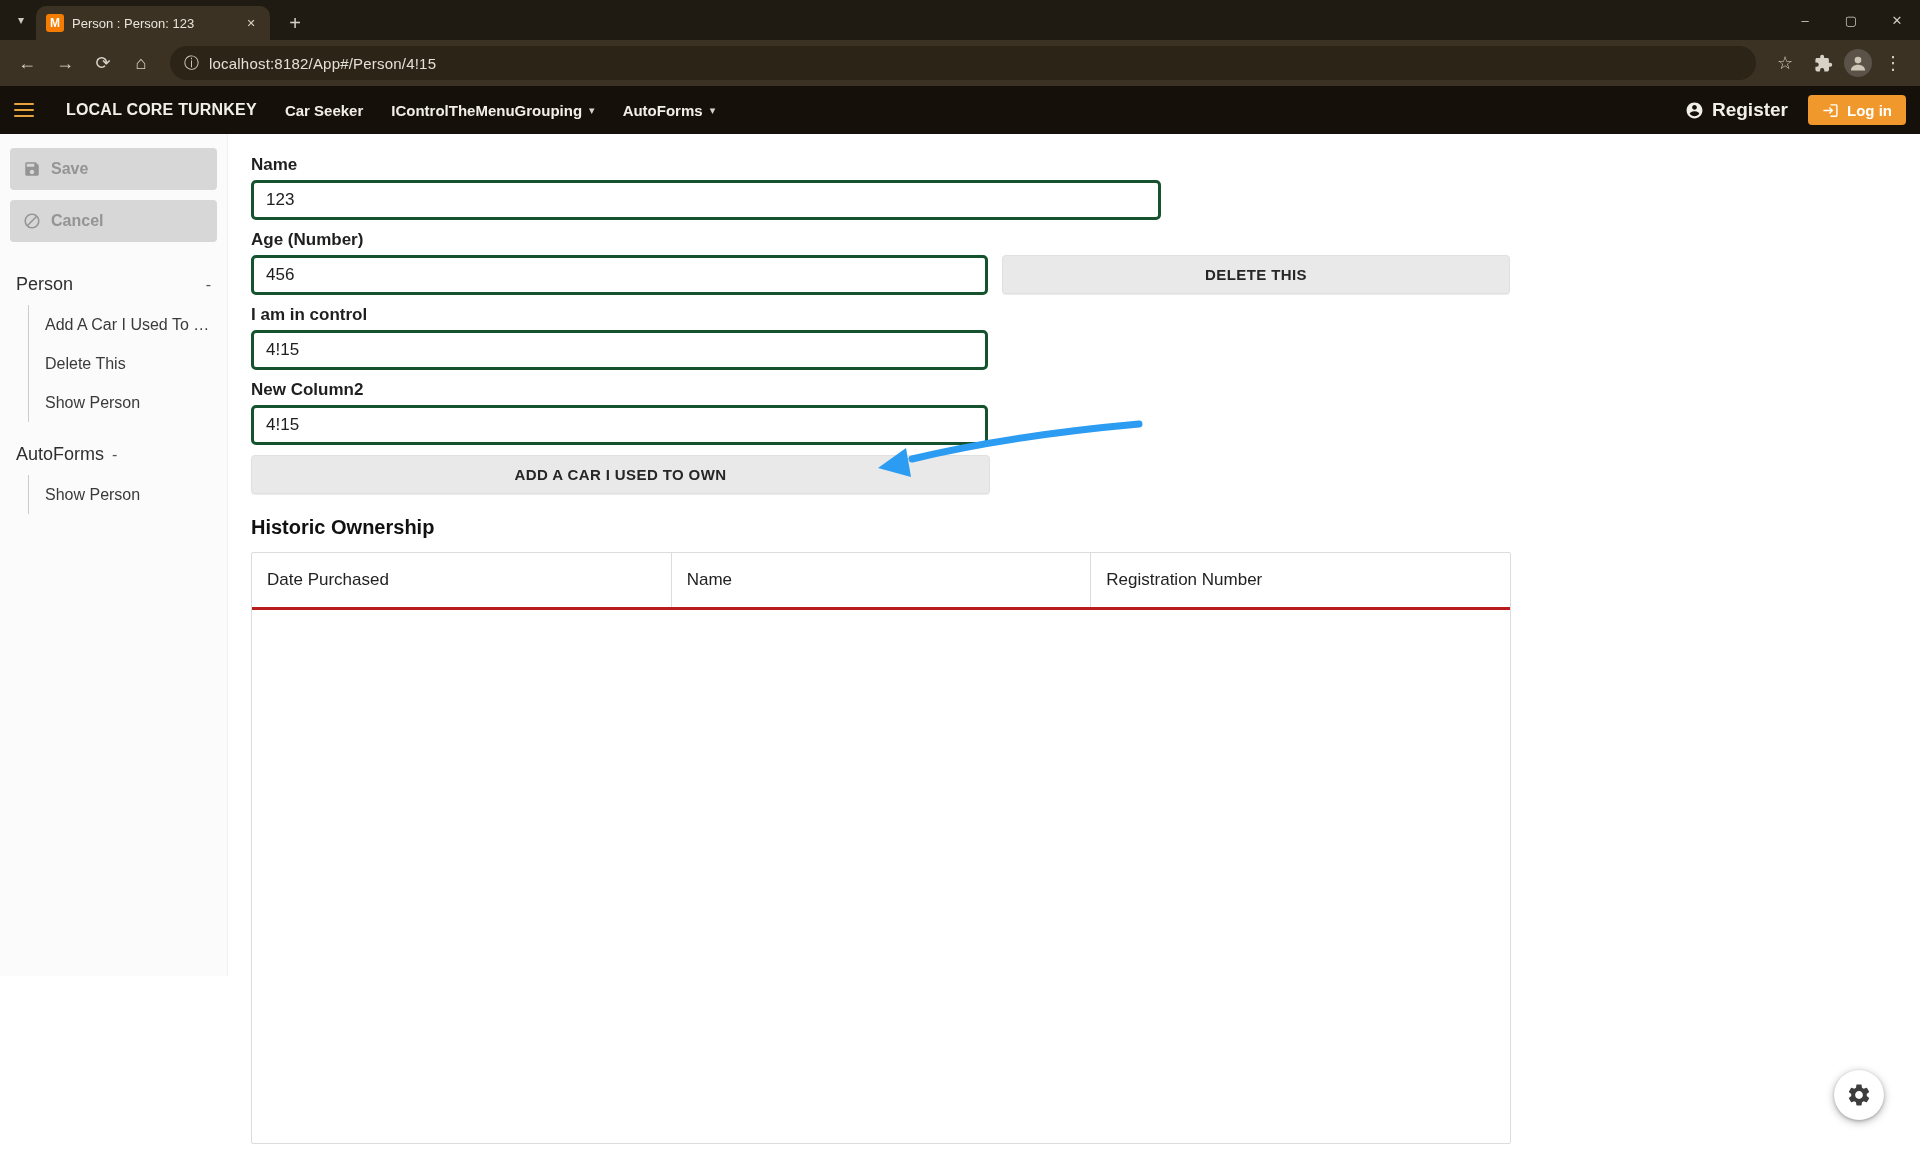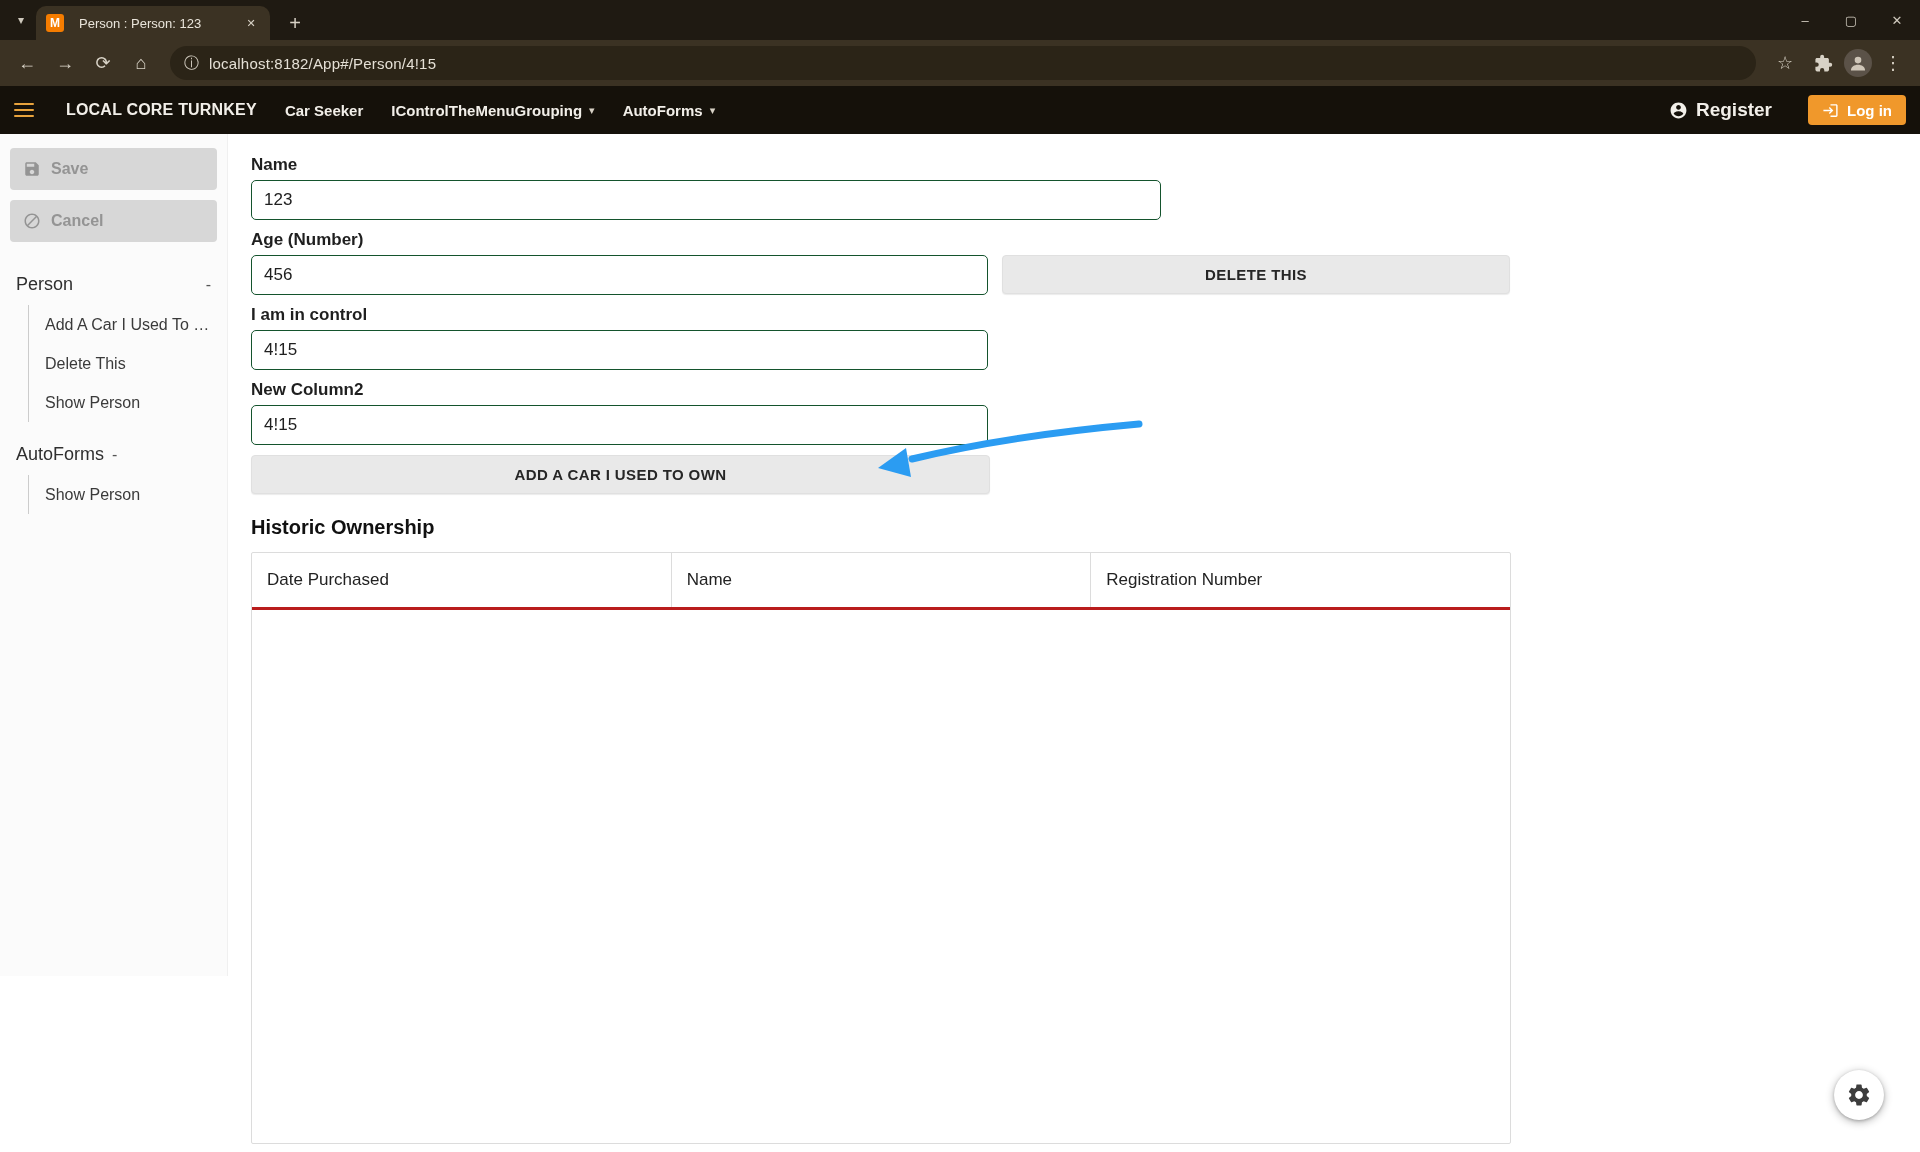--- a/index.html
+++ b/index.html
@@ -7,21 +7,21 @@
   body {
     font-family: "Liberation Sans", "DejaVu Sans", sans-serif;
     background:#ffffff; position:relative; overflow:hidden; color:#202020;
   }
 
   
   .tabstrip { height:40px; background:#1f1a12; display:flex; align-items:flex-end; padding-left:6px; }
   .tab-search { width:30px; height:40px; display:flex; align-items:center; justify-content:center; color:#cfc9bd; font-size:12px; }
   .tab { width:234px; height:34px; background:#3b3223; border-radius:10px 10px 0 0; display:flex; align-items:center; gap:8px; padding:0 10px; color:#e9e4da; font-size:13px; }
   .favicon { width:18px; height:18px; border-radius:3px; background:#f57c00; color:#fff; font-size:12px; font-weight:bold; display:flex; align-items:center; justify-content:center; flex-shrink:0; }
-  .tab-title { white-space:nowrap; overflow:hidden; text-overflow:ellipsis; flex:1;margin-left:7px; }
+  .tab-title { white-space:nowrap; overflow:hidden; text-overflow:ellipsis; flex:1; }
   .tab-close { width:18px; height:18px; display:flex; align-items:center; justify-content:center; border-radius:50%; font-size:11px; color:#d8d2c6; flex-shrink:0; }
   .newtab-btn { width:34px; height:34px; display:flex; align-items:center; justify-content:center; color:#d8d2c6; font-size:20px; margin-left:8px; margin-bottom:0; }
   .win-controls { margin-left:auto; display:flex; height:40px; align-self:flex-start; }
   .win-btn { width:46px; height:40px; display:flex; align-items:center; justify-content:center; color:#cfc9bd; font-size:13px; }
 
   .toolbar { height:46px; background:#3b3223; display:flex; align-items:center; padding:0 10px; gap:4px; }
   .tool-btn { width:34px; height:34px; border-radius:50%; display:flex; align-items:center; justify-content:center; color:#d8d2c6; font-size:18px; flex-shrink:0; }
   .urlbar { flex:1; height:34px; background:#2b2417; border-radius:17px; display:flex; align-items:center; gap:10px; padding:0 14px; margin:0 8px; color:#e5e0d6; font-size:15px; }
   .url-info { font-size:15px; color:#cfc9bd; }
   .url-text { letter-spacing:.2px; }
@@ -29,36 +29,36 @@
 
   
   .app-navbar { height:48px; background:#15110a; display:flex; align-items:center; padding:0 14px; gap:28px; color:#f2efe9; }
   .hamburger { width:24px; height:24px; display:flex; flex-direction:column; justify-content:center; gap:4px; cursor:pointer; }
   .hamburger span { display:block; height:2px; width:20px; background:#e8a33d; border-radius:1px; }
   .brand { font-size:16px; font-weight:700; letter-spacing:.2px; white-space:nowrap; }
   .nav-item { font-size:15px; font-weight:600; display:flex; align-items:center; gap:7px; white-space:nowrap; }
   .nav-caret { font-size:11px; color:#d8d2c6; }
   .nav-right { margin-left:auto; display:flex; align-items:center; gap:20px; }
   .register { display:flex; align-items:center; gap:8px; font-size:19px; font-weight:600; }
-  .login-btn { background:#f0982b; color:#ffffff; border-radius:4px; height:30px; padding:0 14px; display:flex; align-items:center; gap:8px; font-size:15px; font-weight:700;margin-left:16px; }
+  .login-btn { background:#f0982b; color:#ffffff; border-radius:4px; height:30px; padding:0 14px; display:flex; align-items:center; gap:8px; font-size:15px; font-weight:700; }
 
   
   .page { display:flex; height:842px; }
   .sidebar { width:228px; flex-shrink:0; background:#fbfbfb; border-right:1px solid #f0f0f0; padding:14px 10px 0 10px; }
   .side-btn { height:42px; background:#d7d7d7; border-radius:4px; display:flex; align-items:center; gap:10px; padding:0 13px; color:#949494; font-size:16px; font-weight:700; margin-bottom:10px; }
   .side-section-head { display:flex; align-items:center; padding:22px 6px 10px 6px; font-size:18px; color:#2f2f2f; }
   .side-section-head.spread { justify-content:space-between; }
   .side-section-head .indicator { font-size:16px; color:#555; margin-left:8px; }
   .side-items { margin-left:18px; border-left:1px solid #cccccc; }
   .side-item { padding:10px 4px 10px 16px; font-size:16px; color:#3a3a3a; line-height:19px; white-space:nowrap; overflow:hidden; text-overflow:ellipsis; }
 
   .main { flex:1; padding:21px 0 0 23px; position:relative; }
   .field { margin-bottom:10px; }
   .field-label { font-size:17px; font-weight:700; color:#1f1f1f; margin-bottom:5px; line-height:20px; }
-  .text-input { height:40px; width:737px; border:1px solid #14532d; border-radius:5px; padding:0 12px; font-size:17px; color:#202020; background:#fff; font-family:"Liberation Sans", sans-serif; outline:none; display:block; }
+  .text-input { height:40px; width:737px; border:3px solid #14532d; border-radius:5px; padding:0 12px; font-size:17px; color:#202020; background:#fff; font-family:"Liberation Sans", sans-serif; outline:none; display:block; }
   .text-input.wide { width:910px; }
   .field-row { display:flex; align-items:flex-end; }
   .flat-btn { background:#e9e9e9; border:1px solid #e0e0e0; border-radius:4px; height:39px; display:flex; align-items:center; justify-content:center; font-size:15px; font-weight:600; letter-spacing:.4px; color:#262626; text-transform:uppercase; box-shadow:0 1px 1px rgba(0,0,0,.08); font-family:"Liberation Sans", sans-serif; }
   .delete-btn { width:508px; margin-left:14px; margin-bottom:1px; }
   .add-btn { width:739px; margin-top:9px; }
 
   .section-heading { font-size:20px; font-weight:700; color:#111; margin:22px 0 13px 0; }
   .data-table { width:1260px; height:592px; border:1px solid #dcdcdc; border-radius:2px; background:#fff; }
   .thead { display:flex; height:57px; border-bottom:3px solid #b91c1c; }
   .th { flex:1; display:flex; align-items:center; padding:0 15px; font-size:17px; color:#222; border-right:1px solid #dcdcdc; }

